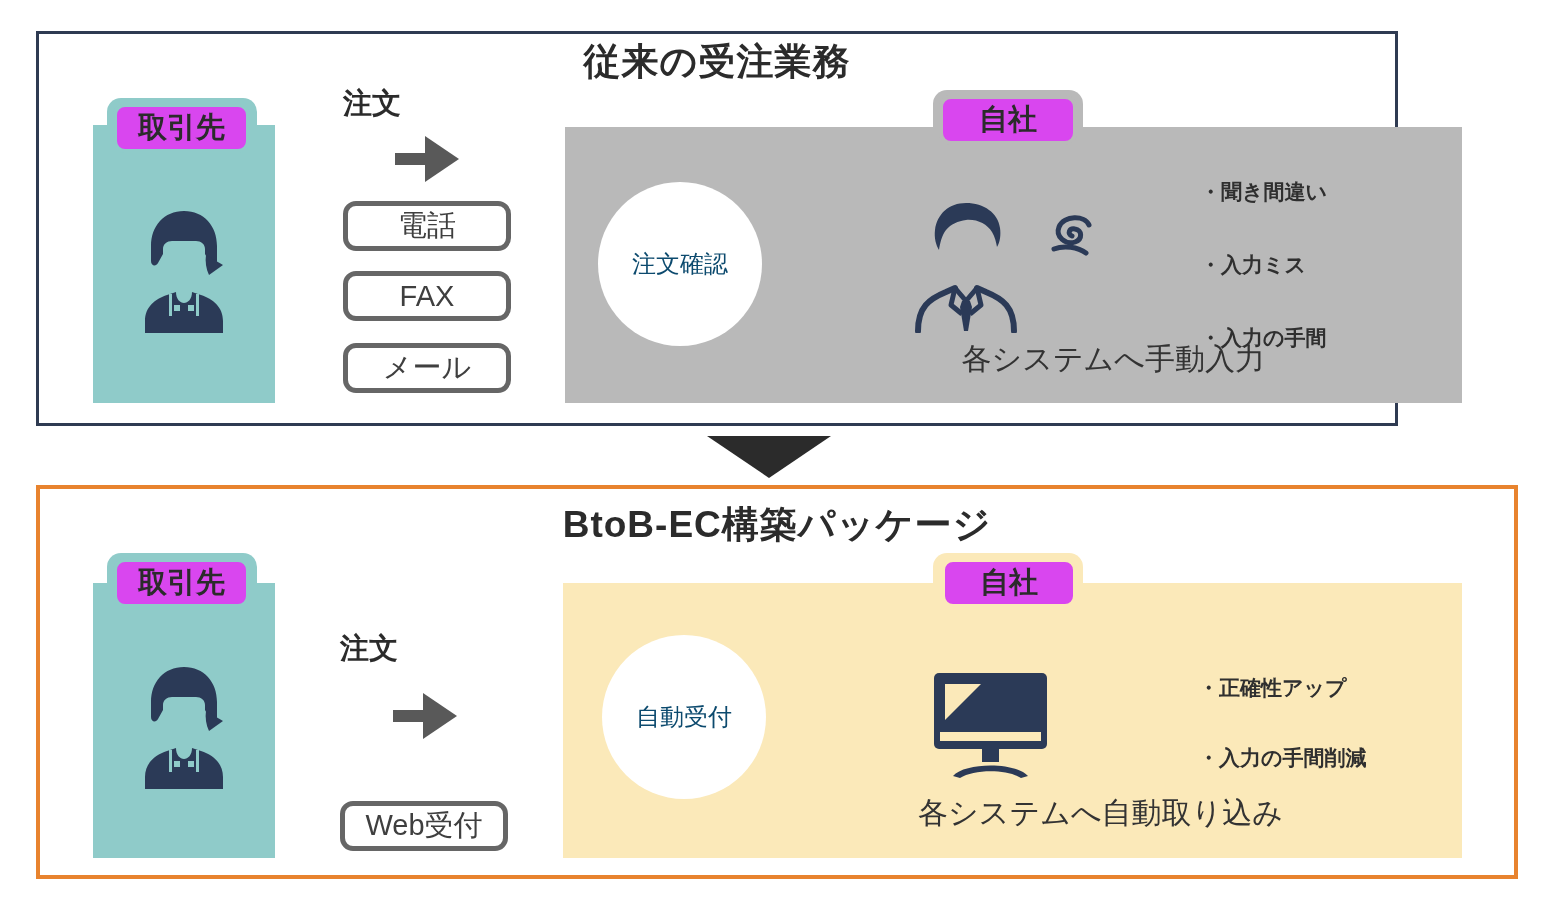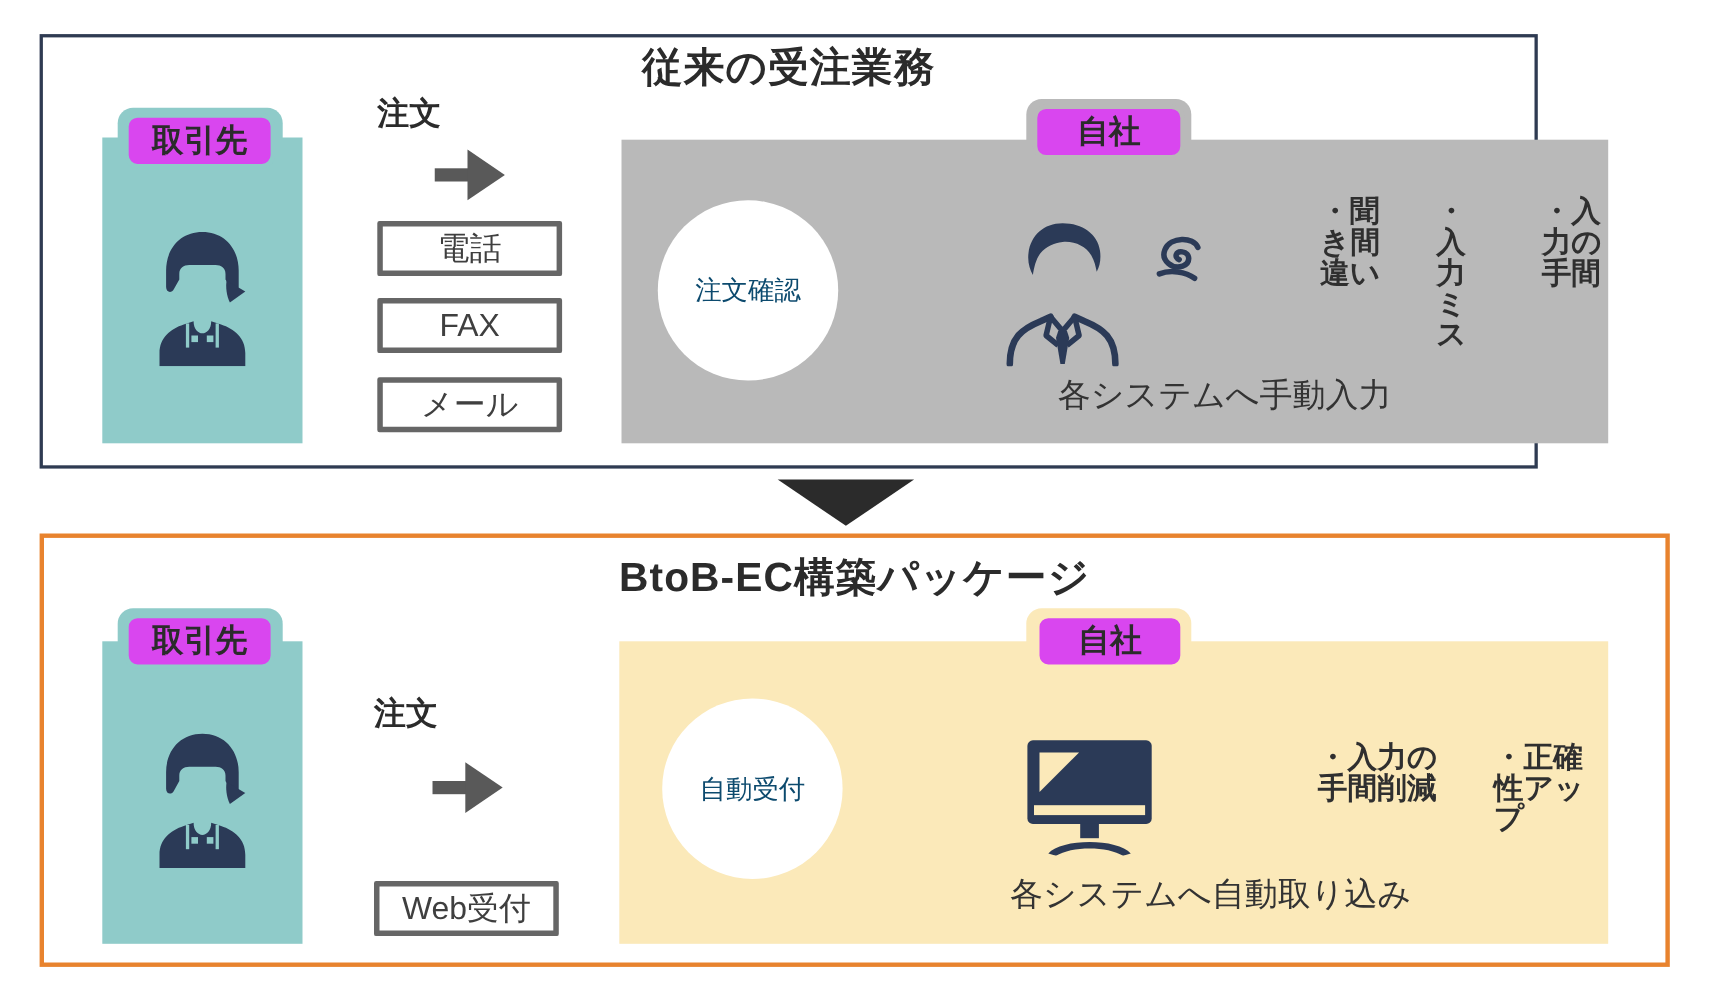--- a/index.html
+++ b/index.html
@@ -21,28 +21,28 @@
   .tab-label { position:absolute; z-index:2; background:#d946ef; border:4px solid; border-radius:12px;
     display:flex; align-items:center; justify-content:center;
     font-weight:bold; font-size:29px; color:var(--text-dark,#2b2b2b); }
   .teal-border  { border-color: var(--teal,#8fcbc9); }
   .gray-border  { border-color: var(--gray-panel,#b9b9b9); }
   .cream-border { border-color: var(--cream-panel,#fbe9b9); }
   .order-word { position:absolute; font-weight:bold; font-size:29px;
     color:var(--text-dark,#2b2b2b); }
   .arrow-right { position:absolute; }
   .chan-btn { position:absolute; background:#fff; border:5px solid var(--button-border,#666);
-    border-radius:2px; display:flex; align-items:center; justify-content:center;
+    border-radius:13px; display:flex; align-items:center; justify-content:center;
     font-size:29px; color:#3f3f3f; }
   .circle-badge { position:absolute; background:#fff; border-radius:50%;
     display:flex; align-items:center; justify-content:center;
     font-size:24px; color:#0c4a6e;text-align:center; }
   .caption { position:absolute; font-size:30px; color:#333; text-align:right; }
-  .bullets { position:absolute; display:flex; 
-    font-weight:bold; font-size:27px; line-height:28px; color:#2f2f2f; }
+  .bullets { position:absolute; display:flex; flex-direction:column;
+    font-weight:bold; font-size:21px; line-height:28px; color:#2f2f2f; }
   .bullets.top-gap { gap:45px; }
   .bullets.bot-gap { gap:42px; }
   .icon-abs { position:absolute; }
   .flow-triangle { position:absolute; left:707px; top:436px; width:0; height:0;
     border-left:62px solid transparent; border-right:62px solid transparent;
     border-top:42px solid var(--triangle-dark,#2b2b2b); }
 </style>
 </head>
 <body>
 
@@ -131,20 +131,20 @@
       <div class="circle-badge" style="left:39px; top:52px; width:164px; height:164px;">自動受付</div>
       <svg class="icon-abs" style="left:370px; top:89px;" width="115" height="106" viewBox="0 0 115 106">
         <rect x="1" y="1" width="113" height="76" rx="5" fill="var(--icon-navy,#2b3a57)"></rect>
         <path d="M12 12 L48 12 L12 48 Z" fill="var(--cream-panel,#fbe9b9)"></path>
         <rect x="7" y="60" width="101" height="9" fill="var(--cream-panel,#fbe9b9)"></rect>
         <rect x="49" y="77" width="17" height="13" fill="var(--icon-navy,#2b3a57)"></rect>
         <path d="M20 104 C32 90 83 90 95 104 L88 106 C74 97 41 97 27 106 Z" fill="var(--icon-navy,#2b3a57)"></path>
       </svg>
       <div class="caption" style="left:160px; top:210px; width:560px;">各システムへ自動取り込み</div>
       <div class="bullets bot-gap" style="left:635px; top:91px;">
+        <span>・正確性アップ</span>
         <span>・入力の手間削減</span>
-        <span>・正確性アップ</span>
       </div>
     </div>
     <div class="tab-label cream-border" style="left:901px; top:69px; width:136px; height:50px;">自社</div>
   </section>
 
 </div>
 
 </body></html>

